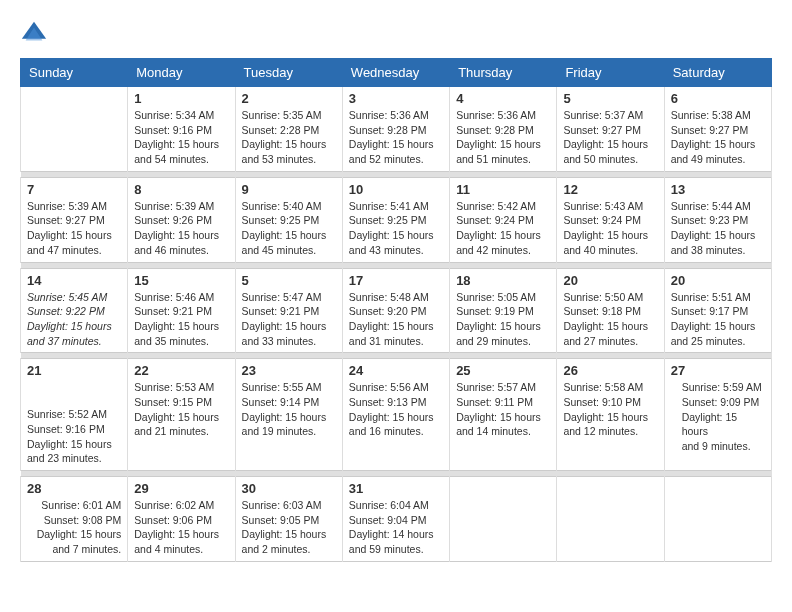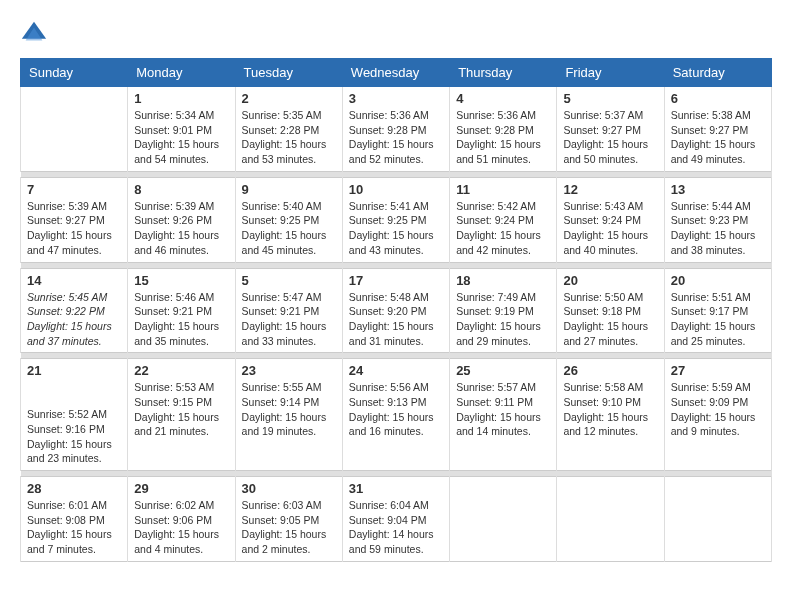--- a/index.html
+++ b/index.html
@@ -138,21 +138,21 @@
         <th>Friday</th>
         <th>Saturday</th>
       </tr>
   </thead>
   <tbody id="calendar-body">
   <tr>
         <td></td>
         <td>
           <div class="day-number">1</div>
           <div class="day-info" style="white-space: pre-line;">Sunrise: 5:34 AM
-Sunset: 9:01 PM
+Sunset: 9:16 PM
 Daylight: 15 hours
 and 54 minutes.</div>
         </td>
         <td>
           <div class="day-number">2</div>
           <div class="day-info" style="white-space: pre-line;">Sunrise: 5:35 AM
 Sunset: 2:28 PM
 Daylight: 15 hours
 and 53 minutes.</div>
         </td>
@@ -266,21 +266,21 @@
         </td>
         <td>
           <div class="day-number">17</div>
           <div class="day-info" style="white-space: pre-line;">Sunrise: 5:48 AM
 Sunset: 9:20 PM
 Daylight: 15 hours
 and 31 minutes.</div>
         </td>
         <td>
           <div class="day-number">18</div>
-          <div class="day-info" style="white-space: pre-line;">Sunrise: 7:49 AM
+          <div class="day-info" style="white-space: pre-line;">Sunrise: 5:05 AM
 Sunset: 9:19 PM
 Daylight: 15 hours
 and 29 minutes.</div>
         </td>
         <td>
           <div class="day-number">20</div>
           <div class="day-info" style="white-space: pre-line;">Sunrise: 5:50 AM
 Sunset: 9:18 PM
 Daylight: 15 hours
 and 27 minutes.</div>
@@ -334,33 +334,33 @@
         </td>
         <td>
           <div class="day-number">26</div>
           <div class="day-info" style="white-space: pre-line;">Sunrise: 5:58 AM
 Sunset: 9:10 PM
 Daylight: 15 hours
 and 12 minutes.</div>
         </td>
         <td>
           <div class="day-number">27</div>
-          <div class="day-info" style="white-space: pre-line;">Sunrise: 5:59 AM
+          <div class="day-info" style="white-space: pre-line; margin-left: 11px;">Sunrise: 5:59 AM
 Sunset: 9:09 PM
 Daylight: 15 hours
 and 9 minutes.</div>
         </td>
       </tr>
       <tr class="row-separator">
         <td colspan="7"></td>
       </tr>
       <tr>
         <td>
           <div class="day-number">28</div>
-          <div class="day-info" style="white-space: pre-line;">Sunrise: 6:01 AM
+          <div class="day-info" style="white-space: pre-line; text-align: right;">Sunrise: 6:01 AM
 Sunset: 9:08 PM
 Daylight: 15 hours
 and 7 minutes.</div>
         </td>
         <td>
           <div class="day-number">29</div>
           <div class="day-info" style="white-space: pre-line;">Sunrise: 6:02 AM
 Sunset: 9:06 PM
 Daylight: 15 hours
 and 4 minutes.</div>

